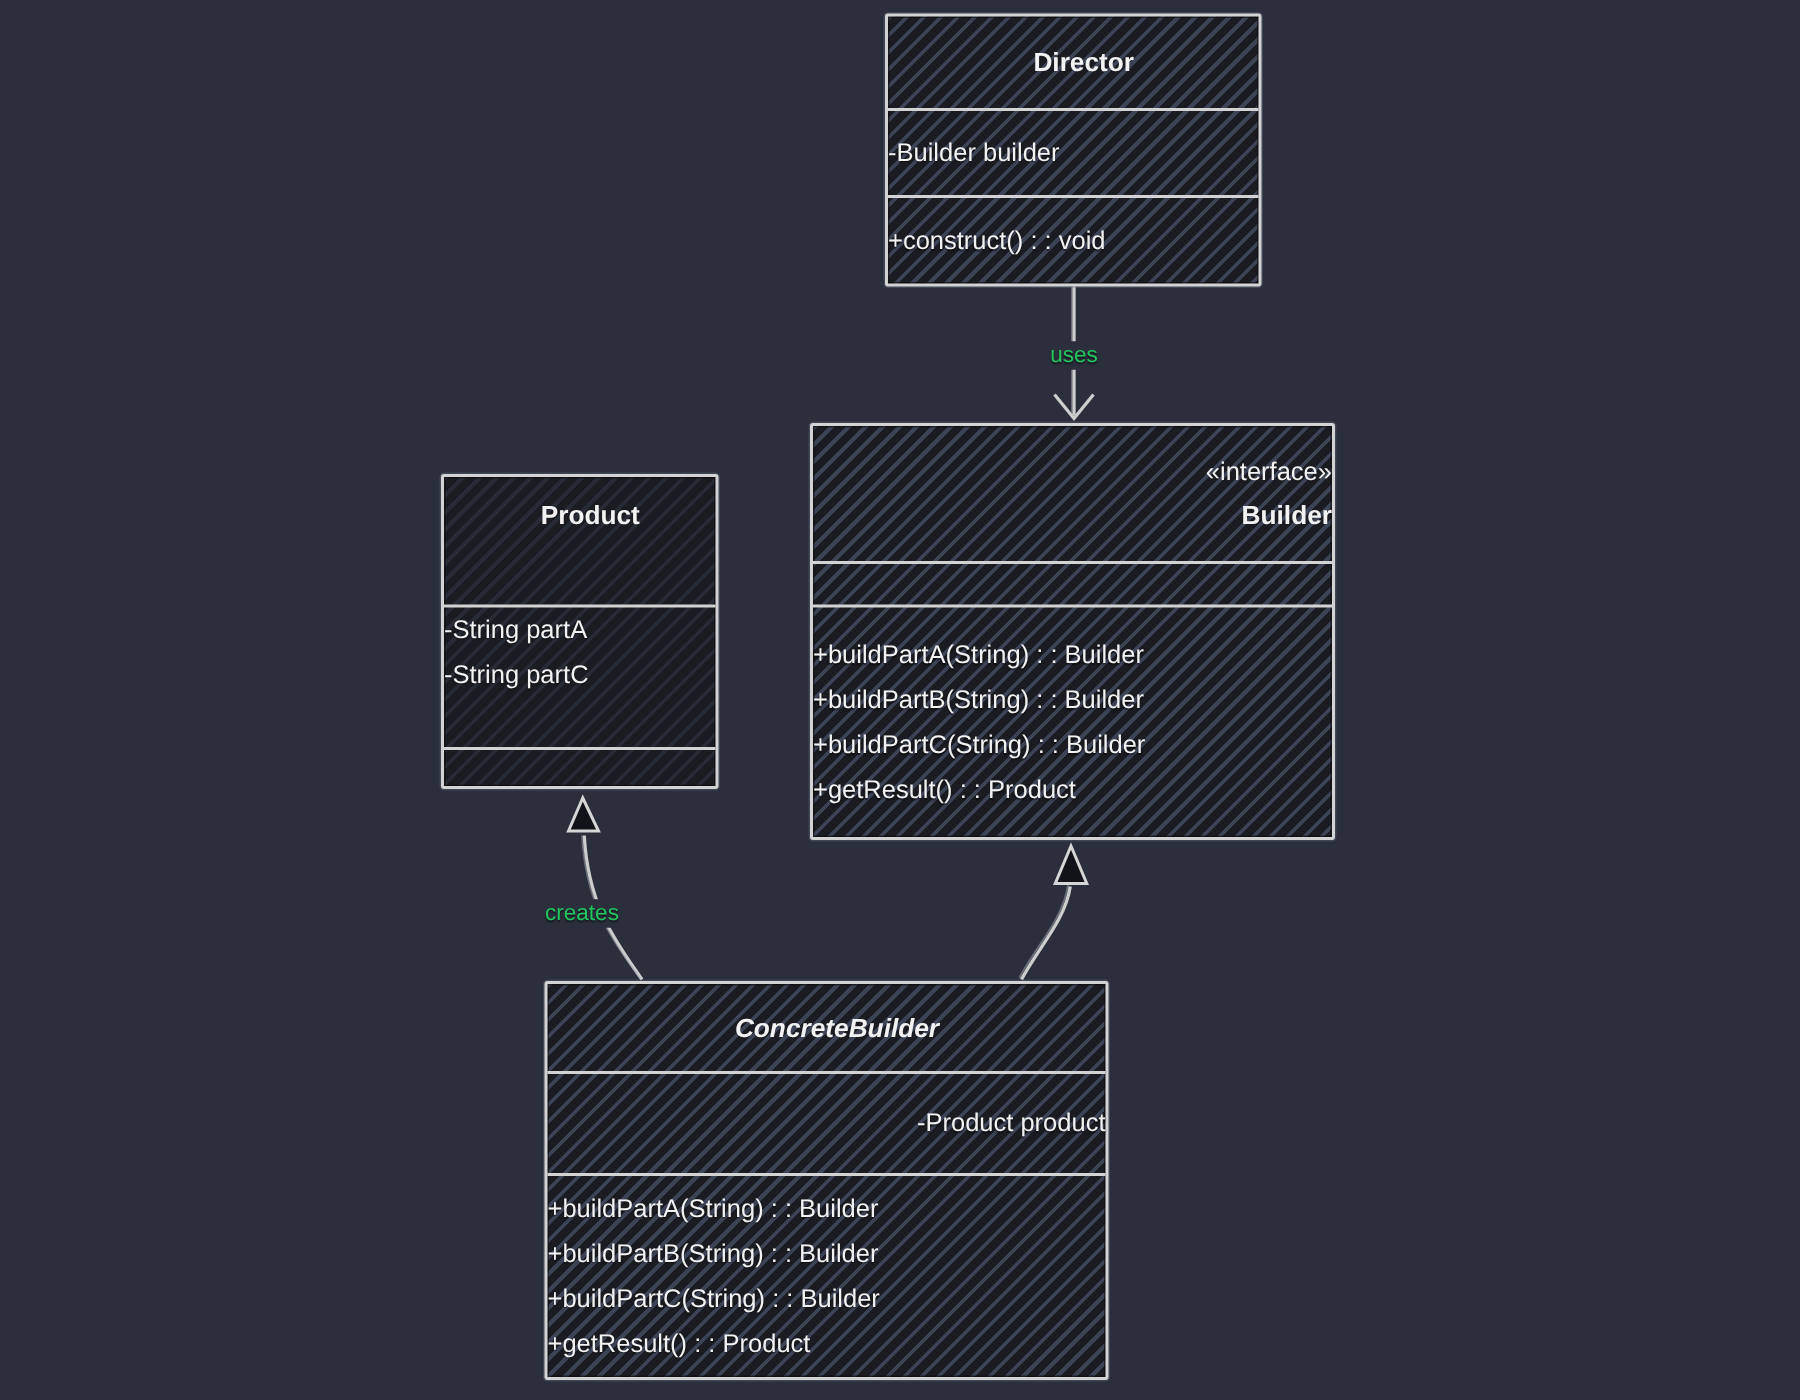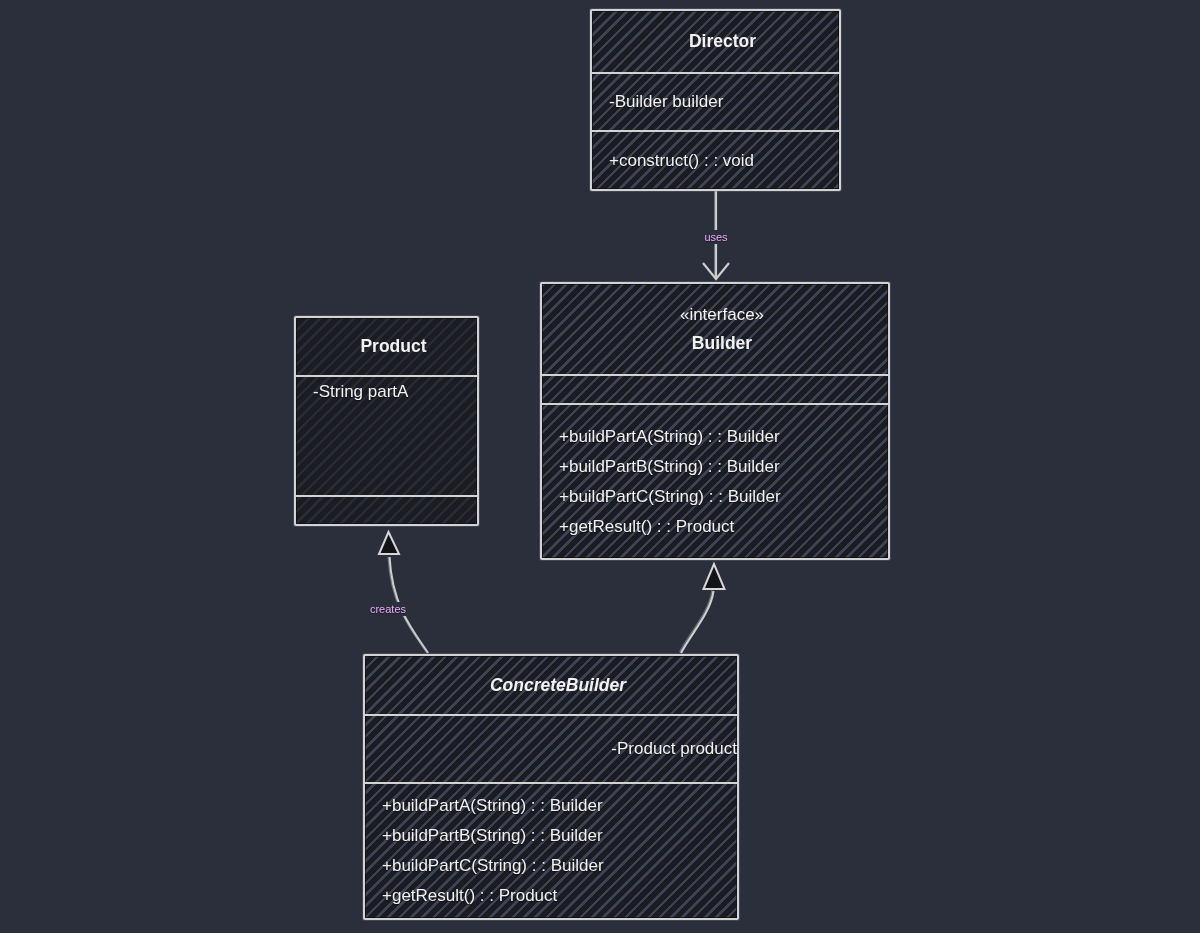--- a/index.html
+++ b/index.html
@@ -46,30 +46,29 @@
     text-align: center;
     font-weight: bold;
     font-size: 17.5px;
     padding-left: 14px;
   }
   .stereotype { font-weight: normal; font-size: 17px; line-height: 29px; }
   .class-name { line-height: 29px; }
   .member-line {
     font-size: 17px;
     line-height: 30px;
-    padding-left: 17px;
     white-space: nowrap;
     text-shadow: 0 1px 1px rgba(0,0,0,0.55);
   }
   .edge-label {
     position: absolute;
     transform: translate(-50%, -50%);
     background: #2a2f3b;
-    color: #f0abfc;
-    font-size: 11px;
+    color: #22c55e;
+    font-size: 15px;
     padding: 1px 5px;
     white-space: nowrap;
     text-shadow: 0 1px 1px rgba(0,0,0,0.5);
   }
   .edge-stroke { stroke: #cdcdcd; stroke-width: 2.2; fill: none; }
   .edge-stroke.ghost { stroke: #9aa0ab; stroke-width: 1.2; opacity: 0.55; }
   .tri-head { fill: #121318; stroke: #d6d6d6; stroke-width: 2; }
 </style>
 </head>
 <body>
@@ -103,39 +102,40 @@
     </div>
     <div class="sec" style="height:58px;">
       <div class="member-line">-Builder builder</div>
     </div>
     <div class="sec" style="flex:1;justify-content:center;">
       <div class="member-line">+construct() : : void</div>
     </div>
   </div>
 
   <div class="uml-class" style="left:540px; top:282px; width:350px; height:278px;">
-    <div class="sec title" style="height:90px;">
+    <div class="sec title" style="height:90px;align-items:flex-end;">
       <div class="stereotype">«interface»</div>
       <div class="class-name">Builder</div>
     </div>
     <div class="sec" style="height:29px;"></div>
     <div class="sec" style="flex:1;">
       <div class="member-line">+buildPartA(String) : : Builder</div>
       <div class="member-line">+buildPartB(String) : : Builder</div>
       <div class="member-line">+buildPartC(String) : : Builder</div>
       <div class="member-line">+getResult() : : Product</div>
     </div>
   </div>
 
-  <div class="uml-class faint-hatch" style="left:294px; top:316px; width:185px; height:210px;">
+  <div class="uml-class faint-hatch" style="left:294px; top:316px; width:185px; height:210px;gap:33px;">
     <div class="sec title" style="height:57px;">
       <div class="class-name">Product</div>
     </div>
     <div class="sec" style="flex:1;justify-content:space-between;">
       <div class="member-line">-String partA</div>
+      <div class="member-line">-String partC</div>
     </div>
     <div class="sec" style="height:29px;"></div>
   </div>
 
   <div class="uml-class" style="left:363px; top:654px; width:376px; height:266px;">
     <div class="sec title" style="height:58px;font-style:italic;">
       <div class="class-name">ConcreteBuilder</div>
     </div>
     <div class="sec" style="height:68px;align-items:flex-end;">
       <div class="member-line">-Product product</div>

